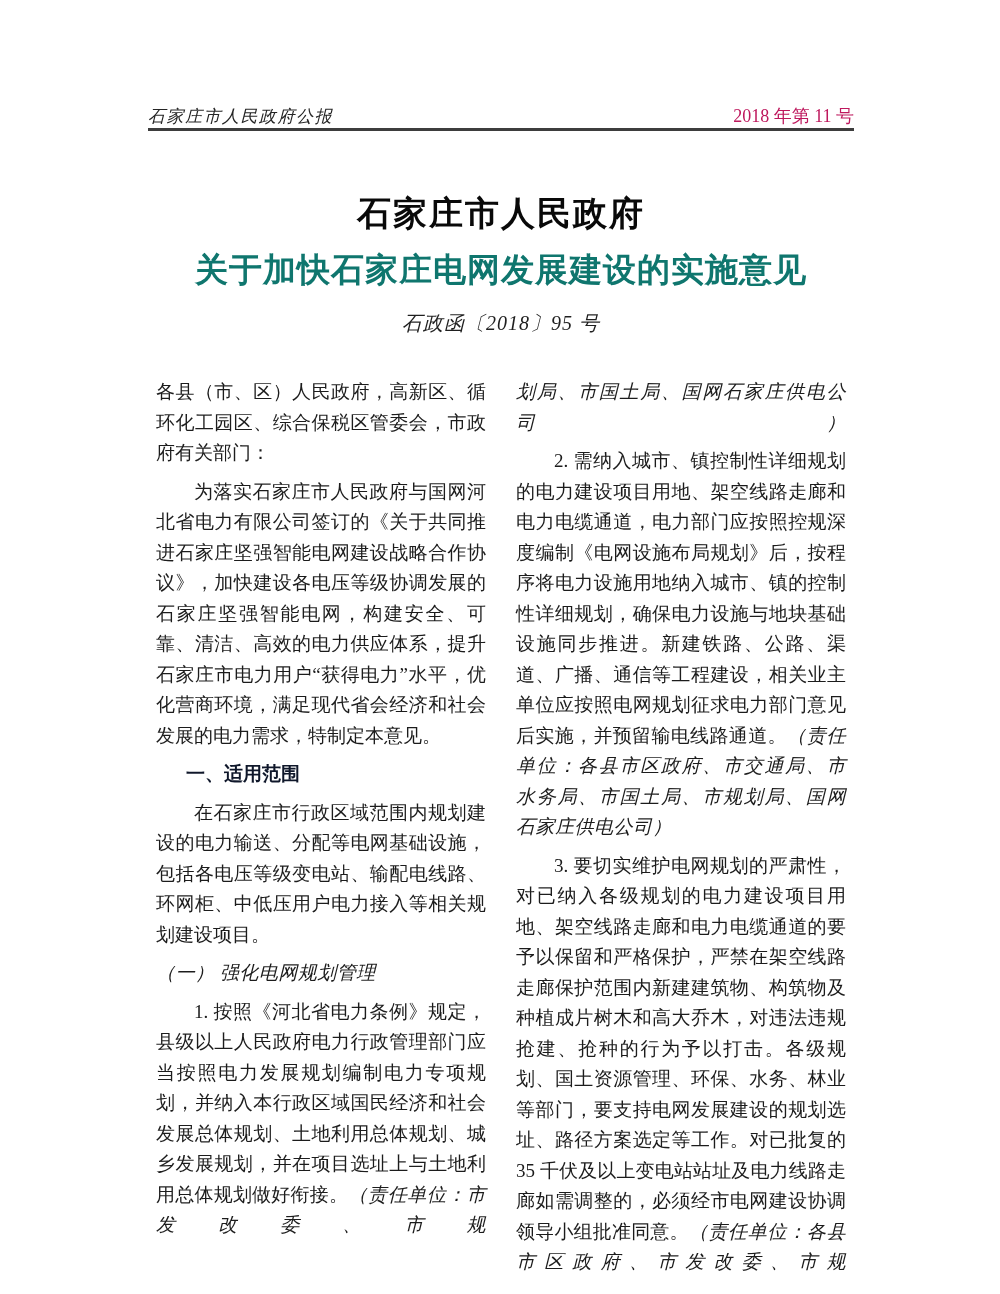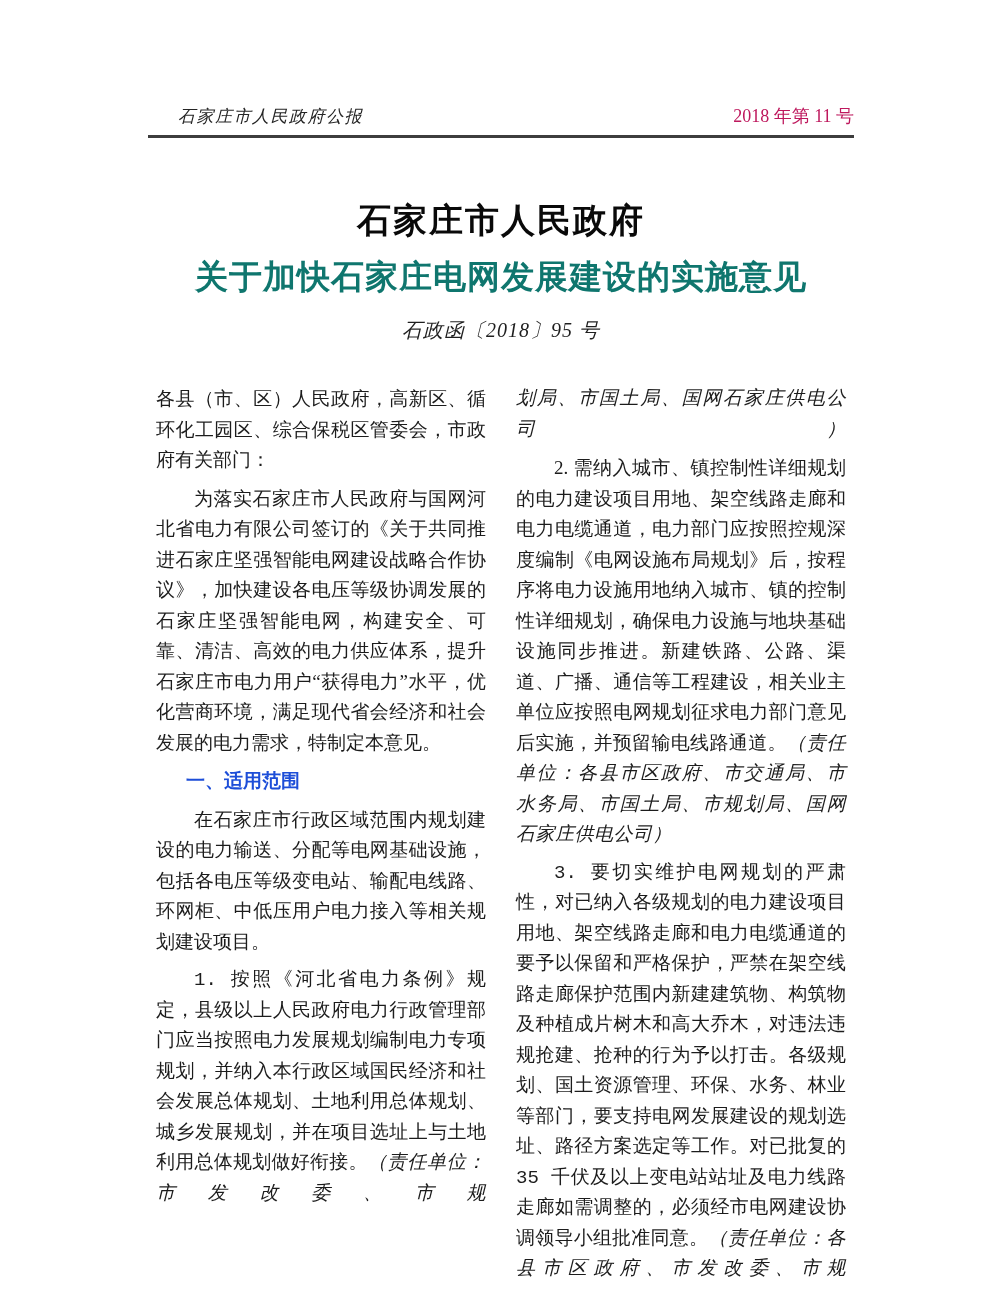--- a/index.html
+++ b/index.html
@@ -15,22 +15,20 @@
   .content {
     position: absolute;
     left: 148px;
     top: 104px;
     width: 706px;
   }
   .hdr {
     display: flex;
     justify-content: space-between;
     align-items: flex-end;
-    padding-bottom: 7px;
-    margin-left: 30px;
   }
   .hdr-left {
     font-style: italic;
     font-size: 17px;
     letter-spacing: 1.5px;
     color: #242424;
   }
   .hdr-right {
     font-size: 18px;
     color: #be185d;
@@ -67,25 +65,25 @@
     width: 346px;
     font-size: 19px;
     line-height: 30.5px;
   }
   .col p { margin: 8px; text-indent: 2em; }
   .col p.noind { text-indent: 0; }
   .h1 {
     font-family: Liberation Serif, serif;
     font-weight: 700;
     text-indent: 2em;
-    color: #1d4ed8;
+    color: #0f172a;
   }
   .h2 { text-indent: 1.2em; }
   .kai { font-style: italic; letter-spacing: 0.5px; }
-  .jlast { text-align-last: justify; font-family: Liberation Mono, monospace; }
+  .jlast { text-align-last: justify; }
   .pagenum {
     margin-top: 9px;
     font-size: 19px;
     letter-spacing: 3px;
     color: #15803d;
     text-decoration: underline;
   }
 </style>
 </head>
 <body>
@@ -105,20 +103,21 @@
       <div class="docnum">石政函〔2018〕95 号</div>
     </div>
 
     <div class="columns">
 
       <div class="col">
         <p class="noind"><span>各县（市、区）人民政府，高新区、循环化工园区、综合保税区管委会，市政府有关部门：</span></p>
         <p><span>为落实石家庄市人民政府与国网河北省电力有限公司签订的《关于共同推进石家庄坚强智能电网建设战略合作协议》，加快建设各电压等级协调发展的石家庄坚强智能电网，构建安全、可靠、清洁、高效的电力供应体系，提升石家庄市电力用户“获得电力”水平，优化营商环境，满足现代省会经济和社会发展的电力需求，特制定本意见。</span></p>
         <div class="h1">一、适用范围</div>
         <p><span>在石家庄市行政区域范围内规划建设的电力输送、分配等电网基础设施，包括各电压等级变电站、输配电线路、环网柜、中低压用户电力接入等相关规划建设项目。</span></p>
+        <p class="h2 kai noind"><span>（一） 强化电网规划管理</span></p>
         <p class="jlast"><span>1. 按照《河北省电力条例》规定，县级以上人民政府电力行政管理部门应当按照电力发展规划编制电力专项规划，并纳入本行政区域国民经济和社会发展总体规划、土地利用总体规划、城乡发展规划，并在项目选址上与土地利用总体规划做好衔接。</span><span class="kai">（责任单位：市发改委、市规</span></p>
       </div>
 
       <div class="col">
         <p class="noind jlast"><span class="kai">划局、市国土局、国网石家庄供电公司）</span></p>
         <p><span>2. 需纳入城市、镇控制性详细规划的电力建设项目用地、架空线路走廊和电力电缆通道，电力部门应按照控规深度编制《电网设施布局规划》后，按程序将电力设施用地纳入城市、镇的控制性详细规划，确保电力设施与地块基础设施同步推进。新建铁路、公路、渠道、广播、通信等工程建设，相关业主单位应按照电网规划征求电力部门意见后实施，并预留输电线路通道。</span><span class="kai">（责任单位：各县市区政府、市交通局、市水务局、市国土局、市规划局、国网石家庄供电公司）</span></p>
         <p class="jlast"><span>3. 要切实维护电网规划的严肃性，对已纳入各级规划的电力建设项目用地、架空线路走廊和电力电缆通道的要予以保留和严格保护，严禁在架空线路走廊保护范围内新建建筑物、构筑物及种植成片树木和高大乔木，对违法违规抢建、抢种的行为予以打击。各级规划、国土资源管理、环保、水务、林业等部门，要支持电网发展建设的规划选址、路径方案选定等工作。对已批复的 35 千伏及以上变电站站址及电力线路走廊如需调整的，必须经市电网建设协调领导小组批准同意。</span><span class="kai">（责任单位：各县市区政府、市发改委、市规</span></p>
       </div>
 
     </div>

